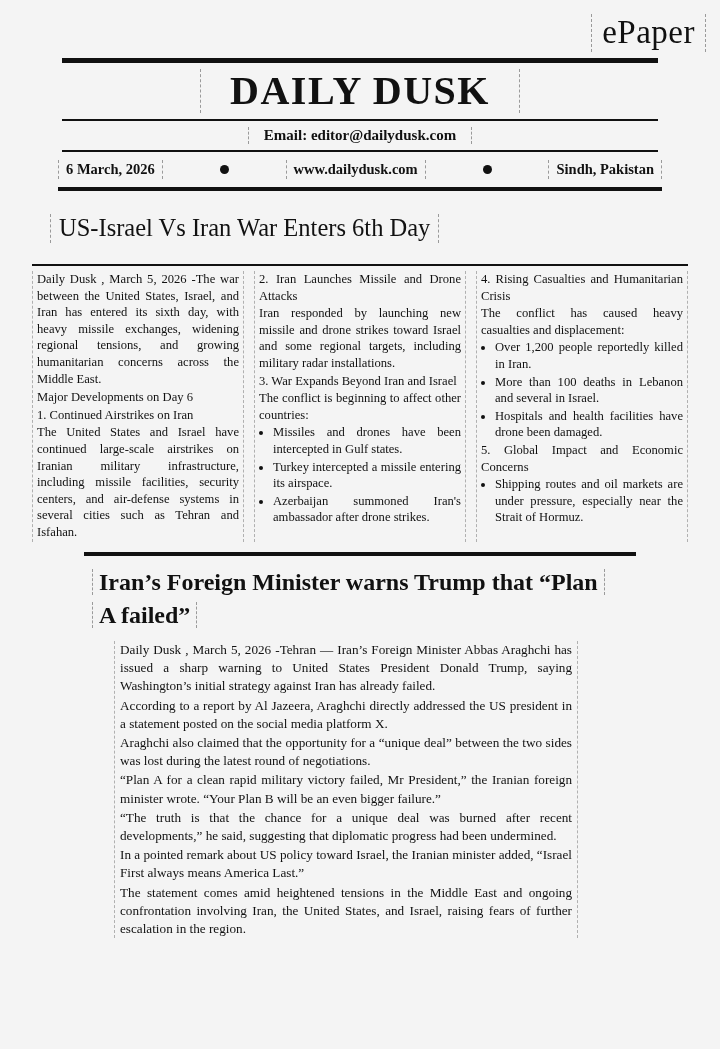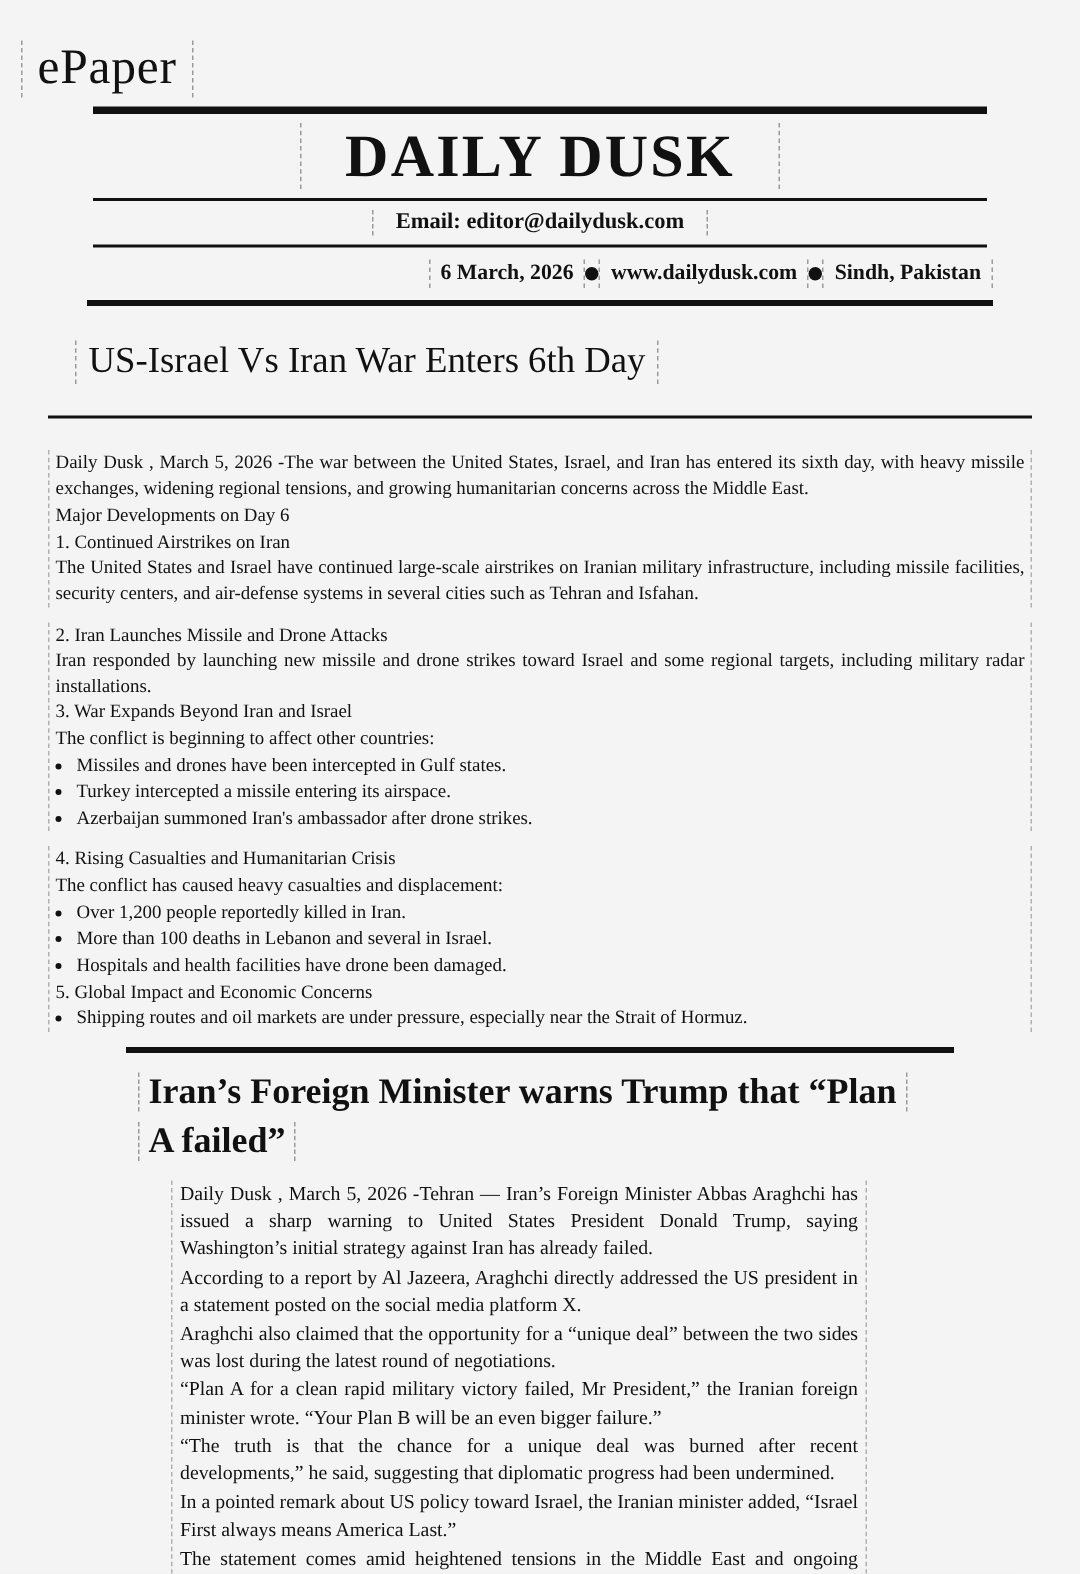--- a/index.html
+++ b/index.html
@@ -18,22 +18,22 @@
     position: relative;
     width: 720px;
     height: 1049px;
     background: #f4f4f4;
     box-sizing: border-box;
     padding: 0 14px;
   }
 
   
   .epaper-wrap {
-    text-align: left;
-    padding-top: 27px;
+    text-align: right;
+    padding-top: 14px;
   }
   .epaper {
     display: inline-block;
     font-size: 33px;
     letter-spacing: 0.5px;
     border-left: 1px dashed #9a9a9a;
     border-right: 1px dashed #9a9a9a;
     padding: 0 10px;
     line-height: 1.15;
   }
@@ -75,21 +75,21 @@
   }
   .rule-thin2 {
     height: 2px;
     background: #111;
     margin: 6px 48px 0 48px;
   }
 
   .infobar {
     display: flex;
     align-items: center;
-    justify-content: flex-end;
+    justify-content: space-between;
     margin: 8px 44px 0 44px;
     font-size: 14.5px;
     font-weight: bold;
   }
   .infobar .cell {
     border-left: 1px dashed #9a9a9a;
     border-right: 1px dashed #9a9a9a;
     padding: 1px 7px;
     white-space: nowrap;
   }
@@ -121,26 +121,25 @@
   }
   .hr-mid {
     height: 2px;
     background: #111;
     margin: 5px 18px 0 18px;
   }
 
   
   .cols {
     display: flex;
-    margin: 21px 18px 0 18px;
+    margin: 5px 18px 0 18px;
     gap: 10px;
     font-size: 12.6px;
     line-height: 1.32;
     text-align: justify;
-    flex-direction: column;
   }
   .col {
     flex: 1;
     border-left: 1px dashed #b0b0b0;
     border-right: 1px dashed #b0b0b0;
     padding: 0 4px;
   }
   .col p {
     margin: 0 0 1px 0;
   }

